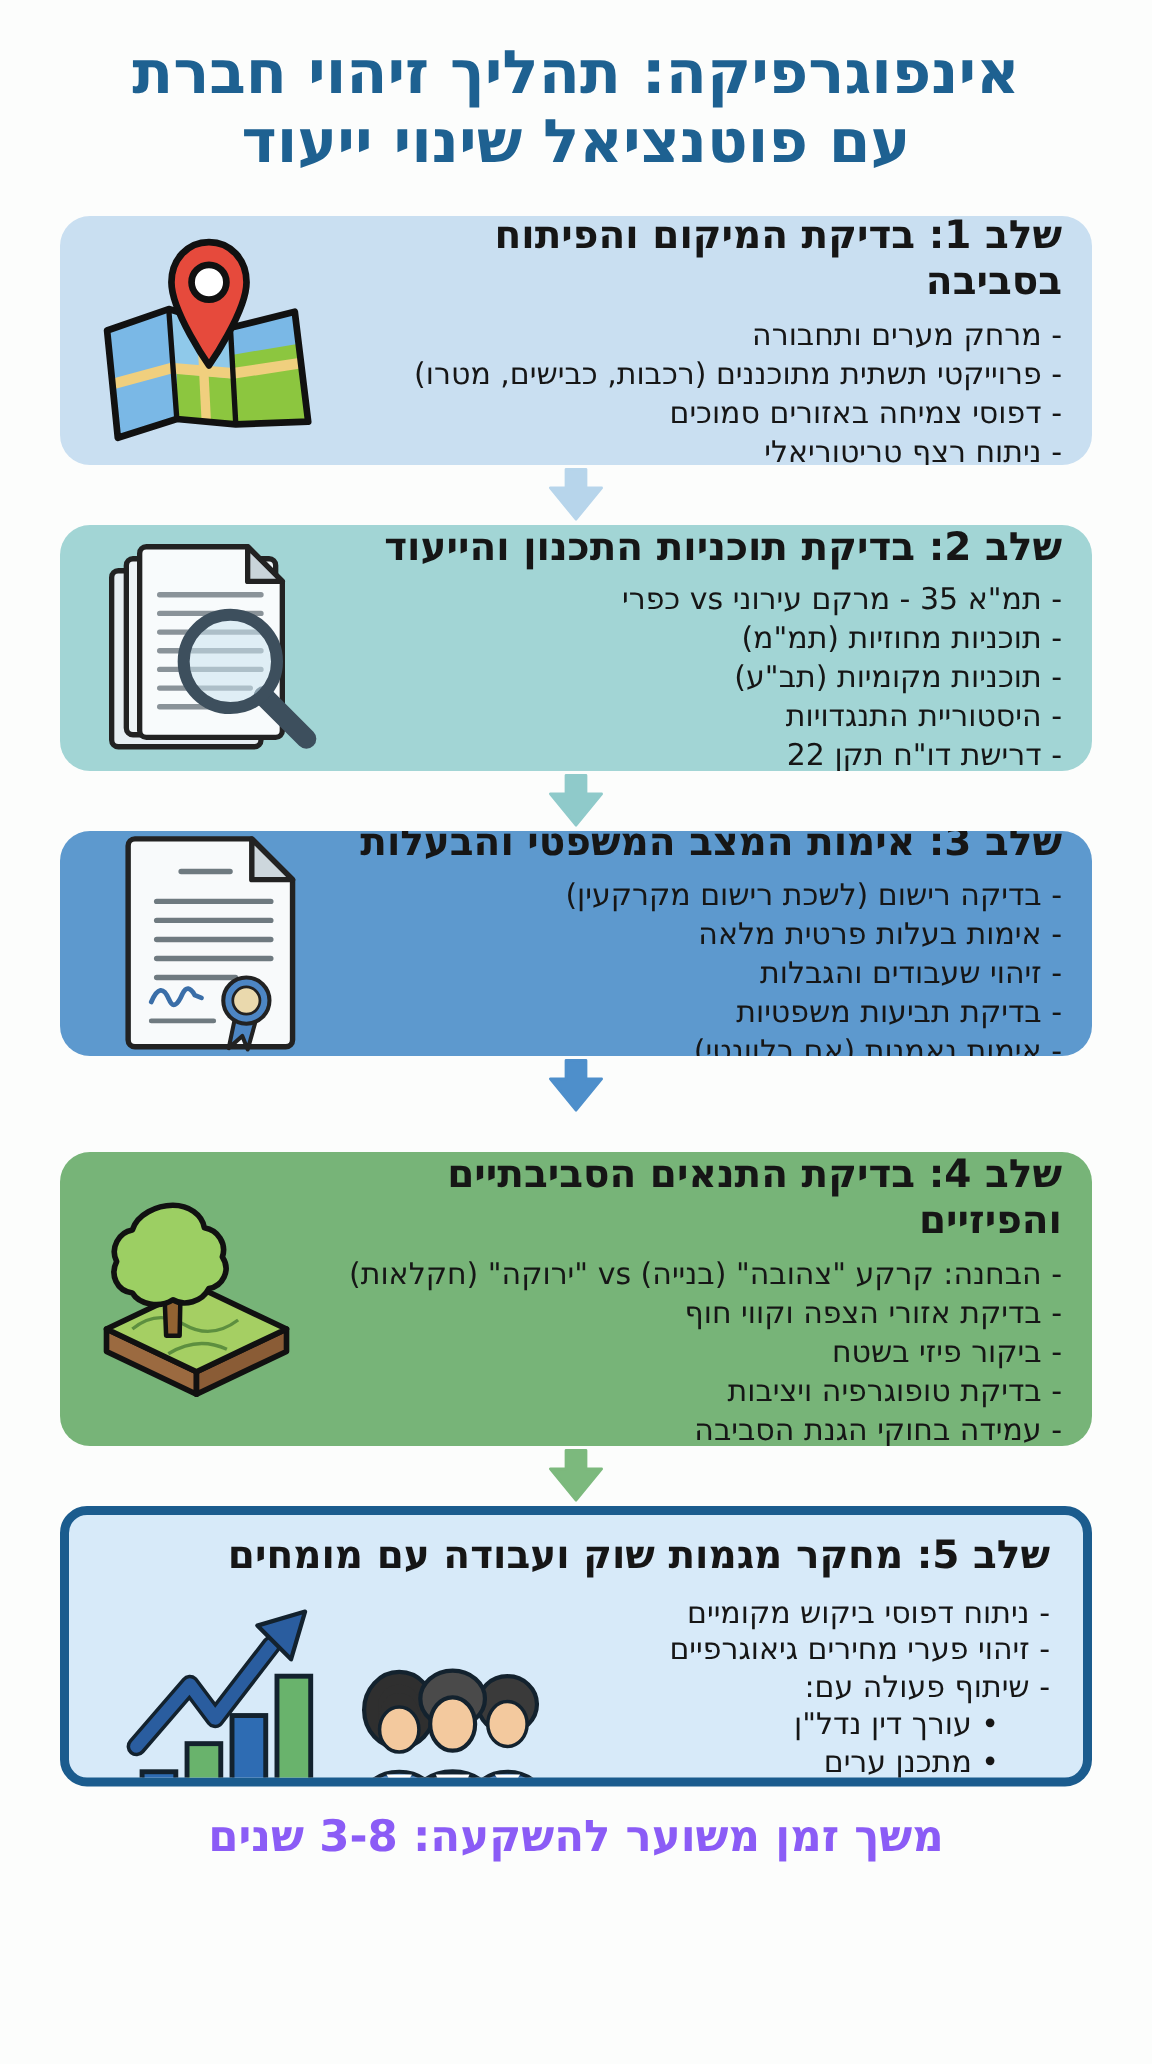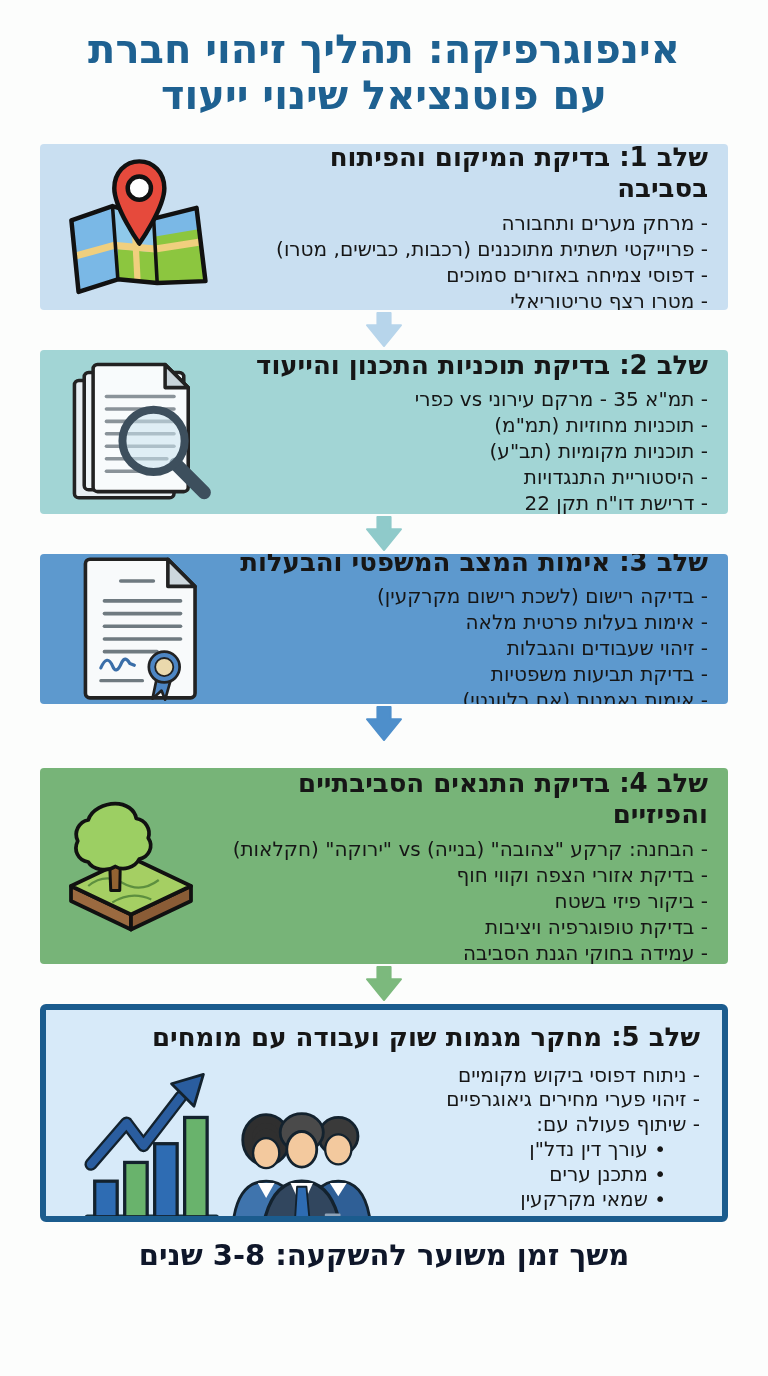--- a/index.html
+++ b/index.html
@@ -15,21 +15,21 @@
     padding-top:26px;
     margin:0 30px;
     text-align:center;
     font-weight:700;
     font-size:40px;
     line-height:1.15;
     color:#1e6191;
   }
   .card{
     margin:0 40px;
-    border-radius:4px;
+    border-radius:20px;
     display:flex;
     align-items:center;
     padding:10px 20px 10px 12px;
     box-sizing:border-box;
     overflow:hidden;
   }
   .content{flex:1;min-width:0;}
   .card h2{
     margin:2px 0 6px;
     font-size:26px;
@@ -46,50 +46,50 @@
     font-size:20px;line-height:1.24;color:#161616;
   }
   .iconbox{flex:0 0 auto;display:flex;align-items:center;justify-content:center;}
   .s1 .iconbox,.s2 .iconbox,.s3 .iconbox{width:180px;}
   .s4 .iconbox{width:158px;}
   .s1{background:#c9dff1;height:166px;margin-top:26px;}
   .s2{background:#a2d5d5;height:164px;}
   .s3{background:#5d99ce;height:150px;}
   .s4{background:#77b478;height:196px;margin-top:24px;}
   .s5{
-    background:#d7eaf9;height:218px;
-    border:6px solid #1b5c8e;border-radius:6px;
+    background:#d7eaf9;height:187px;
+    border:6px solid #1b5c8e;border-radius:18px;
     display:block;padding:8px 22px;
   }
   .s5 h2{margin:4px 0 6px;}
   .s5 .items{line-height:1.24;}
   .s5row{display:flex;align-items:flex-start;}
   .s5row .items{flex:1;padding-top:4px;}
   .s5 .iconbox{width:312px;padding-top:6px;}
   .arrowwrap{height:40px;display:flex;align-items:center;justify-content:center;}
   .footer{
     margin-top:16px;text-align:center;
-    font-weight:700;font-size:29px;color:#0f172a;
+    font-weight:700;font-size:29px;color:#8b5cf6;
   }
 </style>
 </head>
 <body>
 
 <div class="page">
 
   <h1 class="title"><span>אינפוגרפיקה: תהליך זיהוי חברת</span><br><span>עם פוטנציאל שינוי ייעוד</span></h1>
 
   <section class="card s1">
     <div class="content">
       <h2>שלב 1: בדיקת המיקום והפיתוח בסביבה</h2>
       <ul class="items">
         <li>- מרחק מערים ותחבורה</li>
         <li>- פרוייקטי תשתית מתוכננים (רכבות, כבישים, מטרו)</li>
         <li>- דפוסי צמיחה באזורים סמוכים</li>
-        <li>- מטרו רצף טריטוריאלי</li>
+        <li>- ניתוח רצף טריטוריאלי</li>
       </ul>
     </div>
     <div class="iconbox">
       <svg width="170" height="143" viewBox="0 0 190 160">
         <polygon points="16,72 62,56 68,138 24,152" fill="#7ab8e6"></polygon>
         <polygon points="62,56 108,70 112,142 68,138" fill="#8fc9ea"></polygon>
         <polygon points="68,104 112,108 112,142 68,138" fill="#8cc63f"></polygon>
         <polygon points="108,70 156,58 166,140 112,142" fill="#8cc63f"></polygon>
         <polygon points="108,70 156,58 158,82 110,90" fill="#7ab8e6"></polygon>
         <path d="M20,112 L64,100 L110,104 L162,96" stroke="#f0cf7e" stroke-width="8" fill="none"></path>

